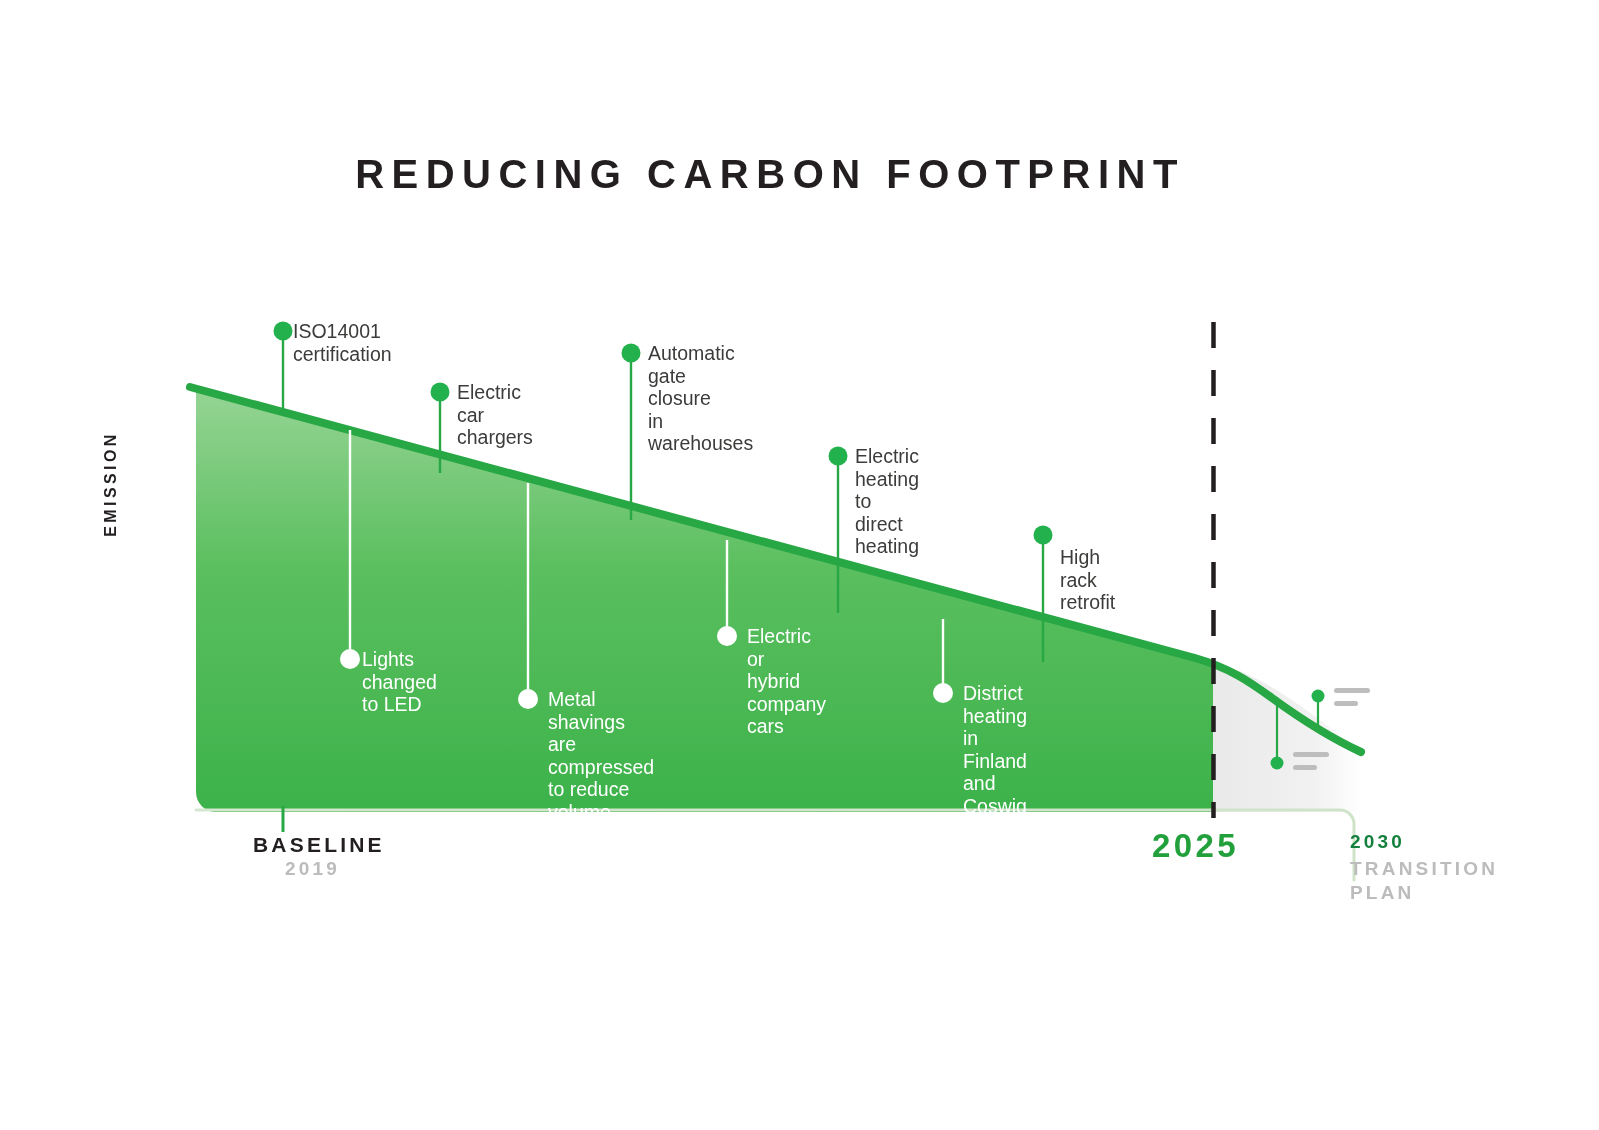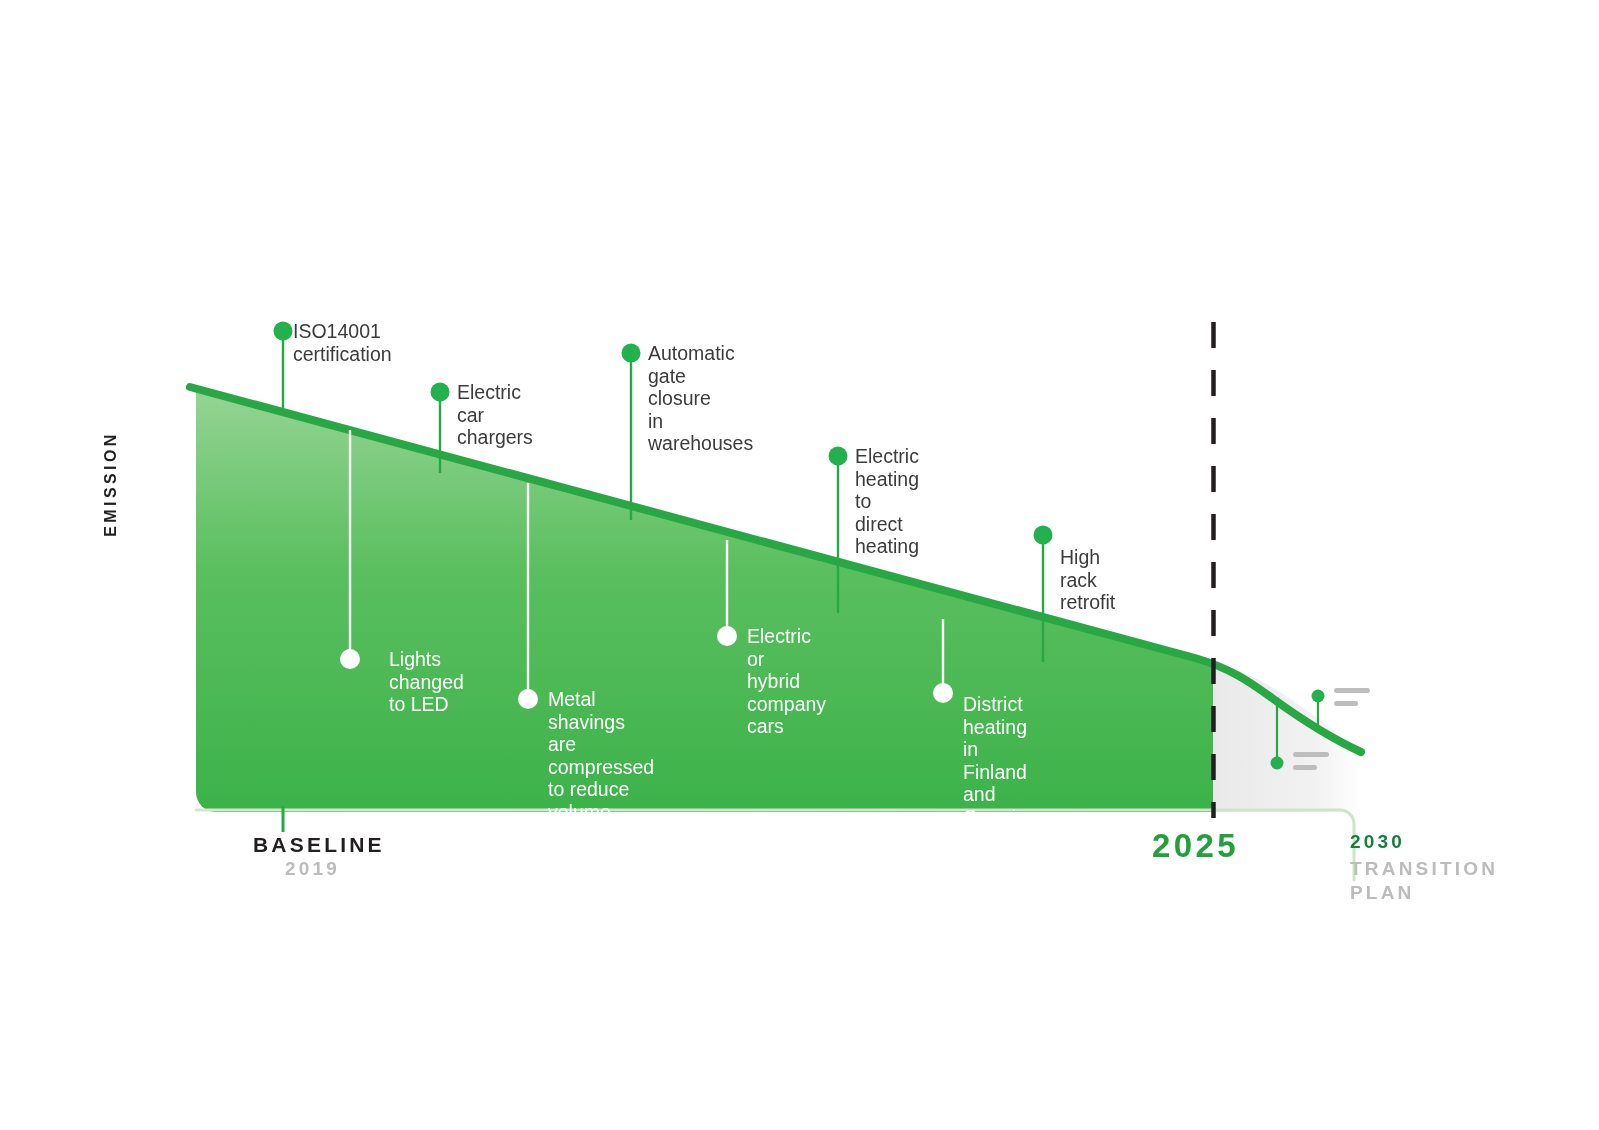--- a/index.html
+++ b/index.html
@@ -132,20 +132,21 @@
     height: 5px;
     border-radius: 2.5px;
     background: #bdbdbd;
   }
 </style>
 </head>
 <body>
 
 <div id="stage">
 
+  <div id="chart-title">REDUCING CARBON FOOTPRINT</div>
 
   <div id="emission-axis-label">EMISSION</div>
 
   <svg id="plot-svg" viewBox="0 0 1599 1130">
     <defs>
       <linearGradient id="areaGrad" x1="0" y1="0" x2="0" y2="1">
         <stop offset="0%" stop-color="#95d494"></stop>
         <stop offset="42%" stop-color="#5bbf5f"></stop>
         <stop offset="100%" stop-color="#3cb24a"></stop>
       </linearGradient>
@@ -233,36 +234,36 @@
         <div class="callout-text" style="left: 855px; top: 445px;">Electric heating
 to direct heating</div>
       </div>
       <div class="callout callout-above">
         <div class="callout-text" style="left: 1060px; top: 546px;">High rack
 retrofit</div>
       </div>
     </div>
   <div id="callout-layer-inside">
       <div class="callout callout-inside">
-        <div class="callout-text" style="left: 389px; top: 648px;">Lights
+        <div class="callout-text" style="left: 362px; top: 648px;">Lights
 changed
 to LED</div>
       </div>
       <div class="callout callout-inside">
         <div class="callout-text" style="left: 548px; top: 688px;">Metal shavings
 are compressed
 to reduce volume</div>
       </div>
       <div class="callout callout-inside">
         <div class="callout-text" style="left: 747px; top: 625px;">Electric or
 hybrid
 company cars</div>
       </div>
       <div class="callout callout-inside">
-        <div class="callout-text" style="left: 963px; top: 682px; margin-top: 11px;">District heating
+        <div class="callout-text" style="left: 963px; top: 682px;">District heating
 in Finland and
 Coswig</div>
       </div>
     </div>
   <div id="placeholder-layer">
       <div class="placeholder-bar" style="left: 1293px; top: 752px; width: 36px;"></div>
       <div class="placeholder-bar" style="left: 1293px; top: 765px; width: 24px;"></div>
       <div class="placeholder-bar" style="left: 1334px; top: 688px; width: 36px;"></div>
       <div class="placeholder-bar" style="left: 1334px; top: 701px; width: 24px;"></div>
     </div>

